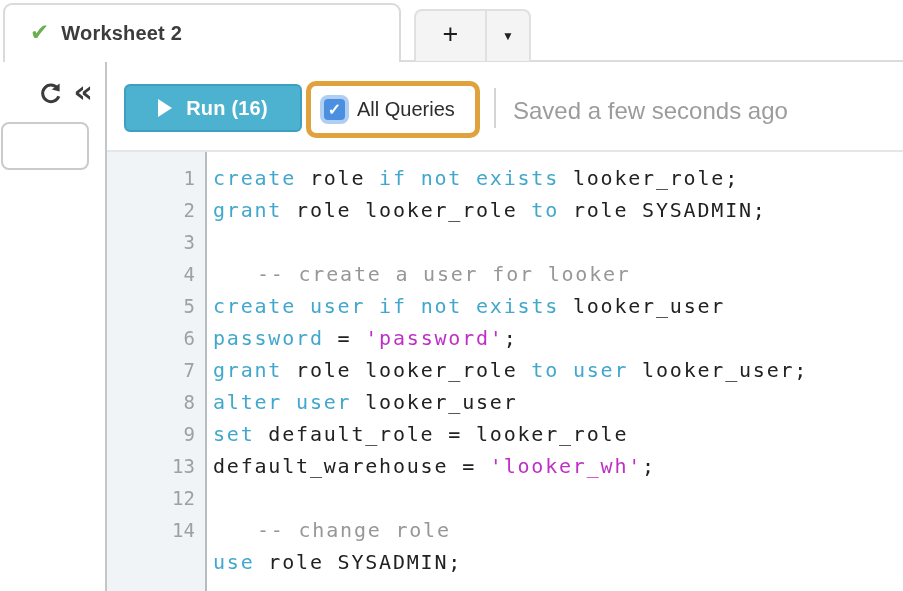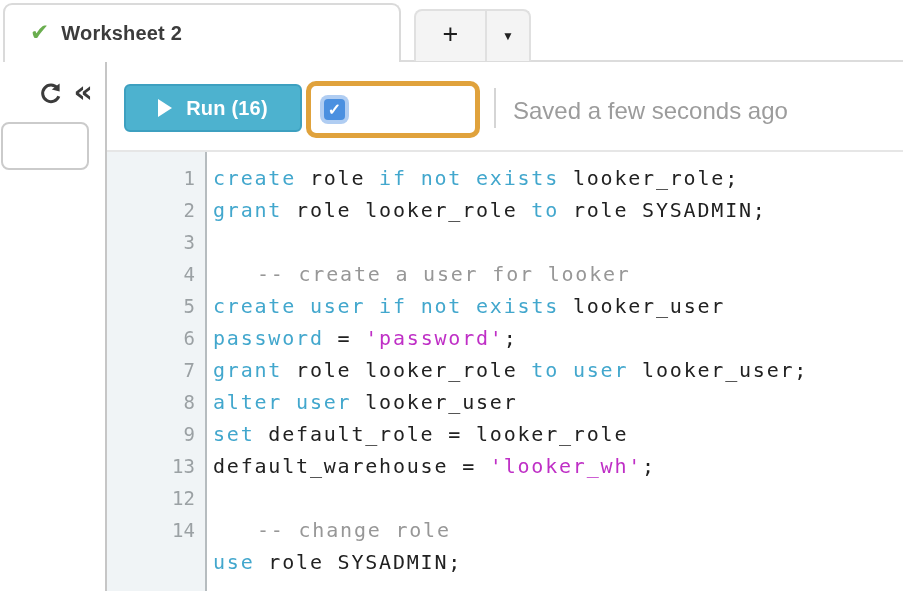--- a/index.html
+++ b/index.html
@@ -131,20 +131,21 @@
 
   <div class="toolbar">
     <button class="run-button">
       <span class="play-icon"></span>
       <span class="run-label">Run (16)</span>
     </button>
     <div class="annotation-box">
       <span class="checkbox">
         <span class="check">✓</span>
       </span>
+      <span class="all-queries-label">All Queries</span>
     </div>
     <div class="saved-divider"></div>
     <div class="saved-status">Saved a few seconds ago</div>
   </div>
 
   <div class="editor">
     <div class="gutter">
         <div class="ln">1</div>
         <div class="ln">2</div>
         <div class="ln">3</div>

